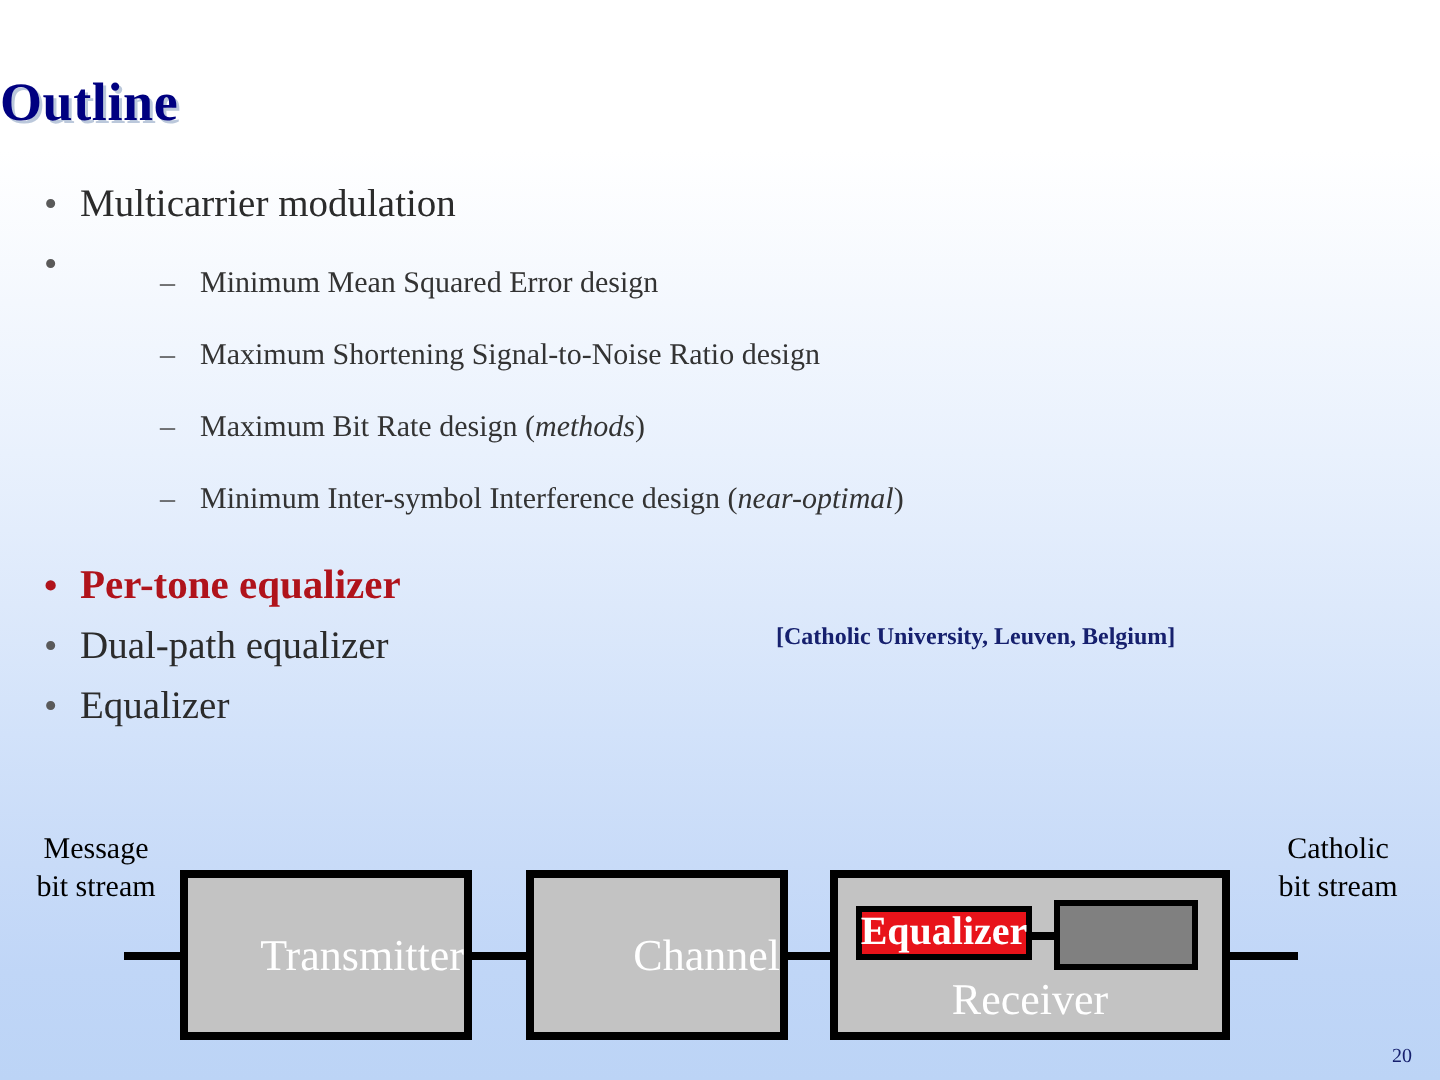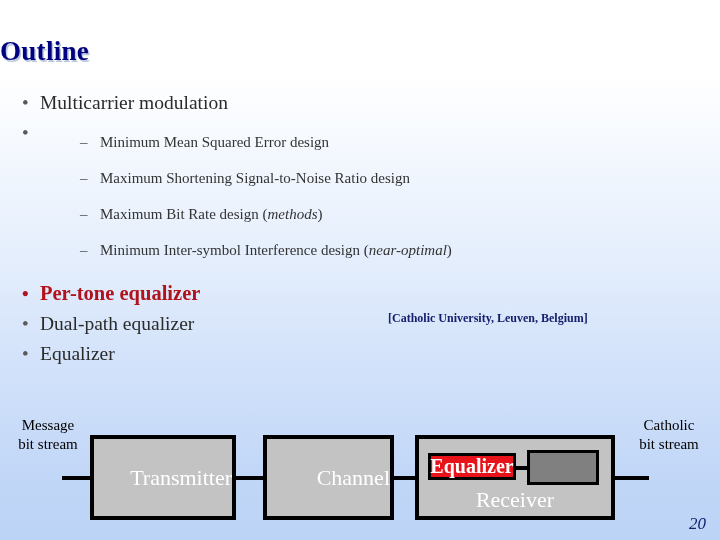--- a/index.html
+++ b/index.html
@@ -171,23 +171,22 @@
   .wire-in    { left: 62px;  top: 476px; width: 30px; }
   .wire-tx-ch { left: 234px; top: 476px; width: 31px; }
   .wire-ch-rx { left: 392px; top: 476px; width: 25px; }
   .wire-eq    { left: 513px; top: 466px; width: 16px; }
   .wire-out   { left: 613px; top: 476px; width: 36px; }
 
   .slide-num {
     position: absolute;
     right: 14px;
     bottom: 6px;
-    font-size: 17px;
+    font-size: 10px;
     color: #16206e;
-    font-style: italic;
   }
 </style>
 </head>
 <body>
 
 <div class="slide">
 
   <div class="title">Outline</div>
 
   <div class="body-list">

